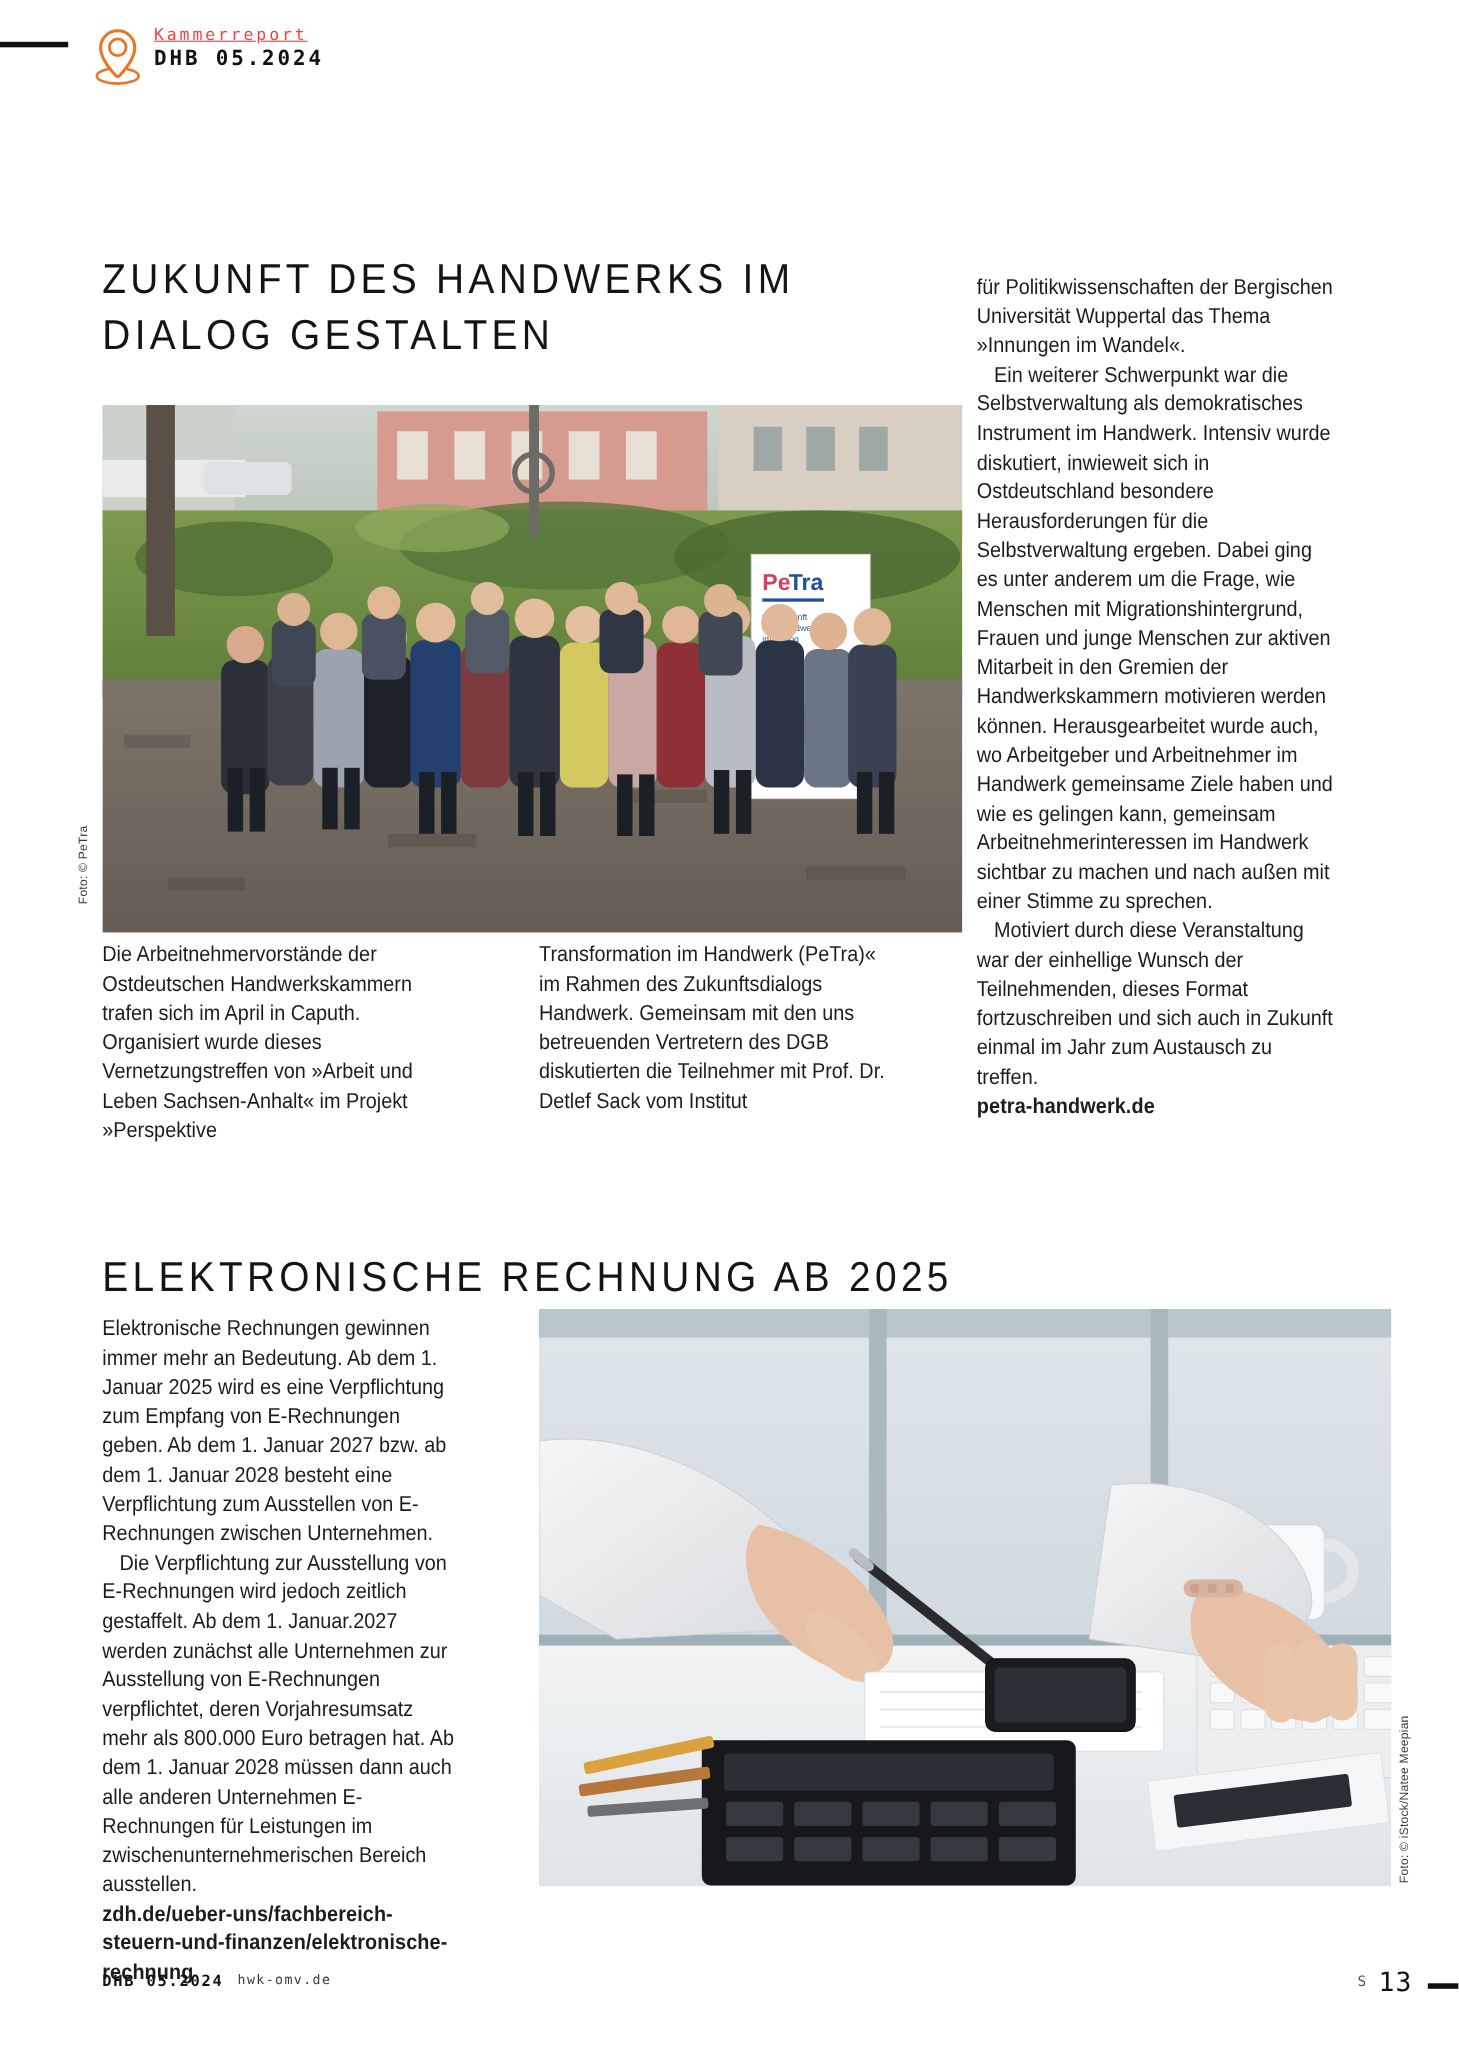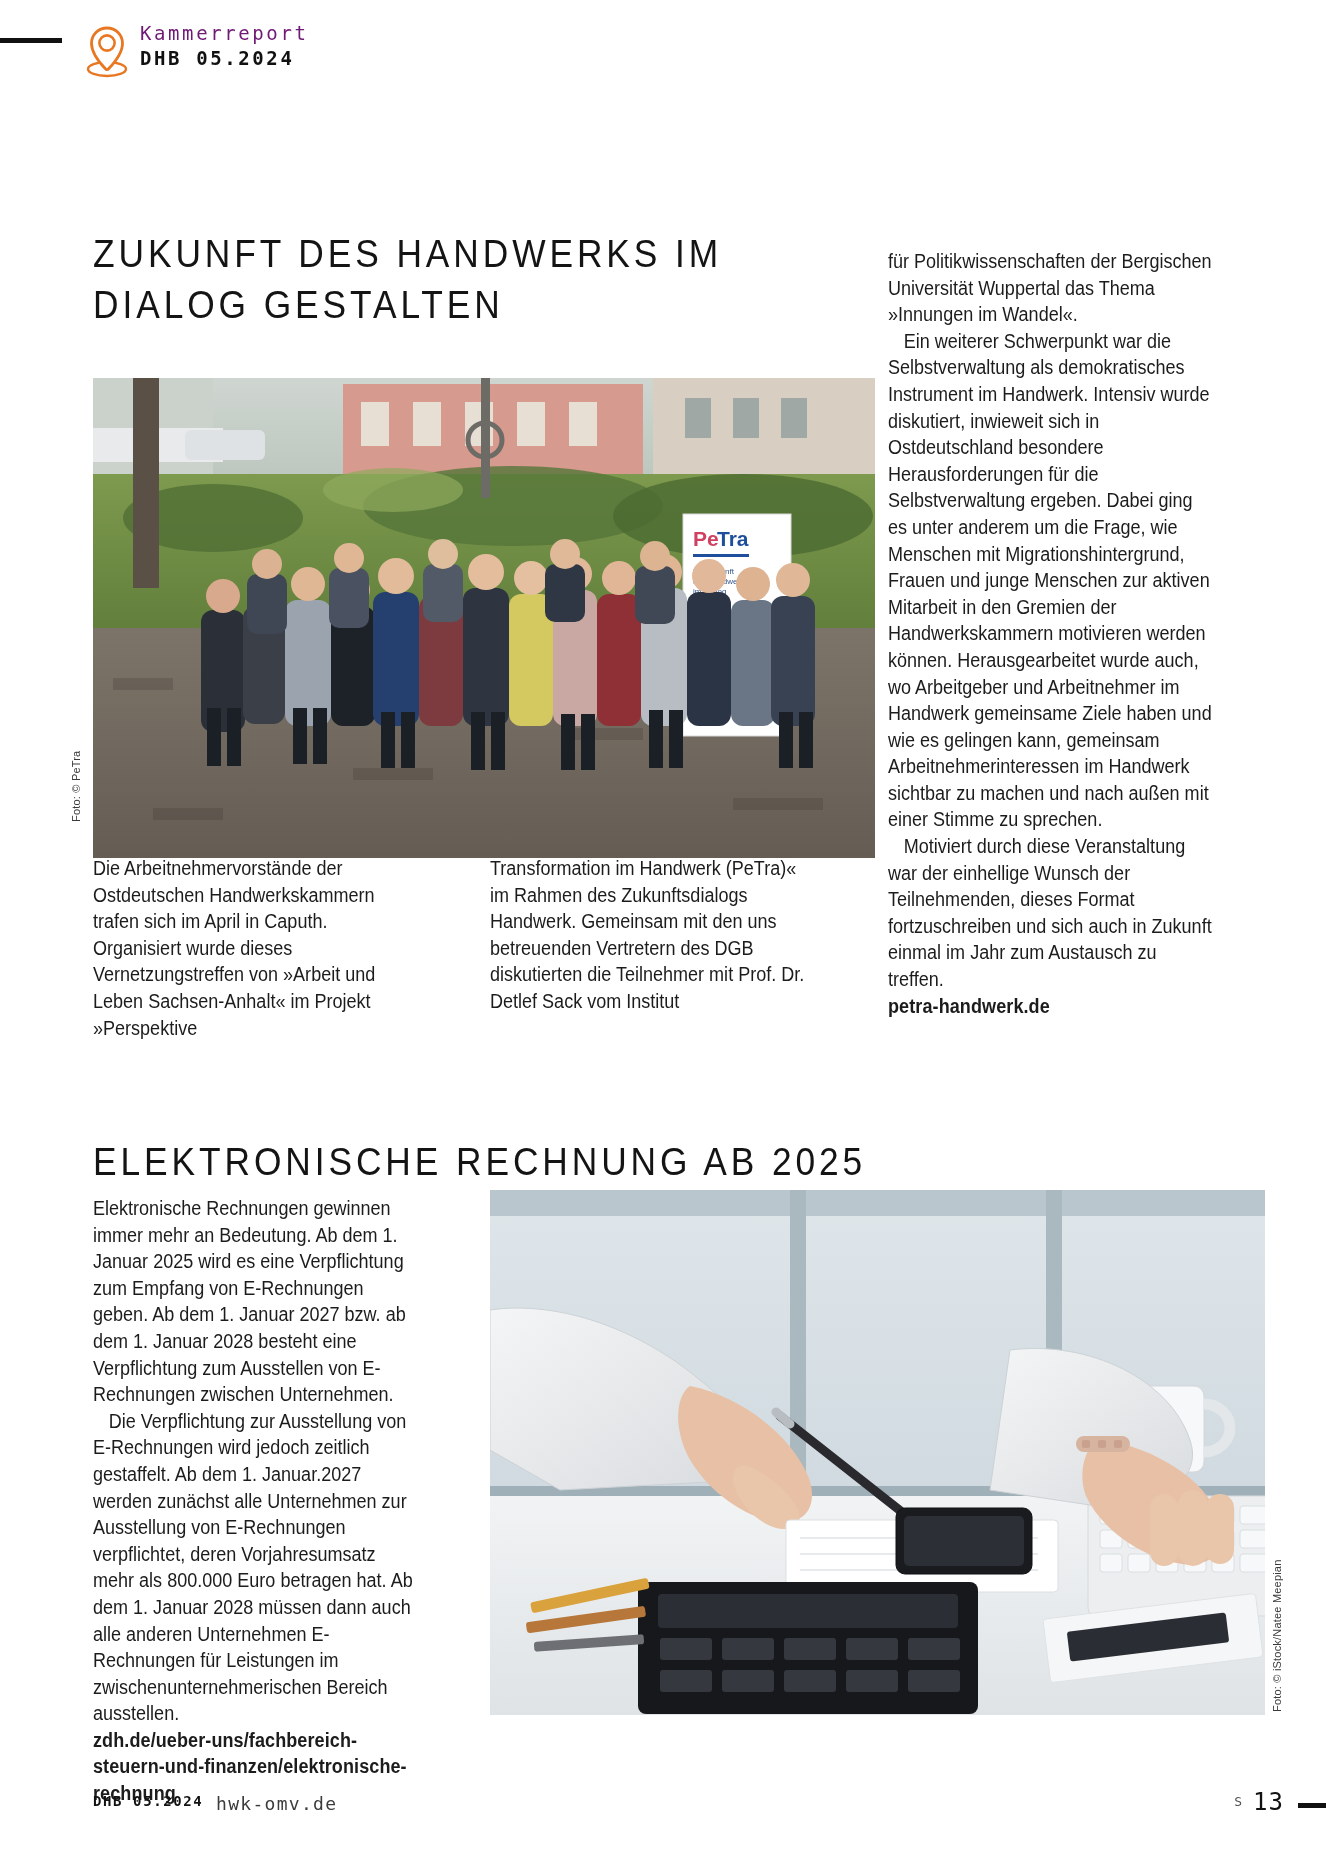--- a/index.html
+++ b/index.html
@@ -39,25 +39,26 @@
     width: 42px;
     height: 58px;
   }
   .head-text {
     position: absolute;
     left: 140px;
     top: -4px;
   }
   .head-kicker {
     font-family: "DejaVu Sans Mono", monospace;
-    font-size: 19px;
+    font-size: 15px;
     letter-spacing: 2.6px;
-    color: #701a75;
+    color: #ef4444;
     line-height: 1.25;
     white-space: nowrap;
+    text-decoration: underline;
   }
   .head-issue {
     font-family: "DejaVu Sans Mono", monospace;
     font-size: 19px;
     font-weight: 700;
     letter-spacing: 2.6px;
     color: #111111;
     line-height: 1.35;
     white-space: nowrap;
   }
@@ -130,21 +131,21 @@
     font-size: 14px;
     font-weight: 700;
     letter-spacing: 1.6px;
     color: #111111;
   }
   .foot-site {
     position: absolute;
     left: 216px;
     top: 0;
     font-family: "DejaVu Sans Mono", monospace;
-    font-size: 18px;
+    font-size: 12px;
     letter-spacing: 1.3px;
     color: #3c3c3c;
   }
   .foot-pagelabel {
     position: absolute;
     right: 83px;
     top: 1px;
     font-family: "DejaVu Sans Mono", monospace;
     font-size: 13px;
     letter-spacing: 1px;
@@ -184,21 +185,21 @@
   </span>
 
   <div class="head-text">
     <div class="head-kicker">Kammerreport</div>
     <div class="head-issue">DHB 05.2024</div>
   </div>
 </div>
 
 <h1 class="headline" style="left:93px; top:204px; width:720px;">ZUKUNFT DES HANDWERKS IM DIALOG GESTALTEN</h1>
 
-<div class="photo" style="left:93px; top:378px; width:782px; height:480px;">
+<div class="photo" style="left:93px; top:368px; width:782px; height:480px;">
   <svg viewBox="0 0 782 480" width="782" height="480" preserveAspectRatio="none" aria-hidden="true">
     <defs>
       <linearGradient id="sky1" x1="0" y1="0" x2="0" y2="1">
         <stop offset="0%" stop-color="#cfd6d1"></stop>
           <stop offset="100%" stop-color="#b9c3bb"></stop>
       </linearGradient>
       <linearGradient id="lawn1" x1="0" y1="0" x2="0" y2="1">
         <stop offset="0%" stop-color="#7e9a4e"></stop>
           <stop offset="100%" stop-color="#5f7d3a"></stop>
       </linearGradient>

